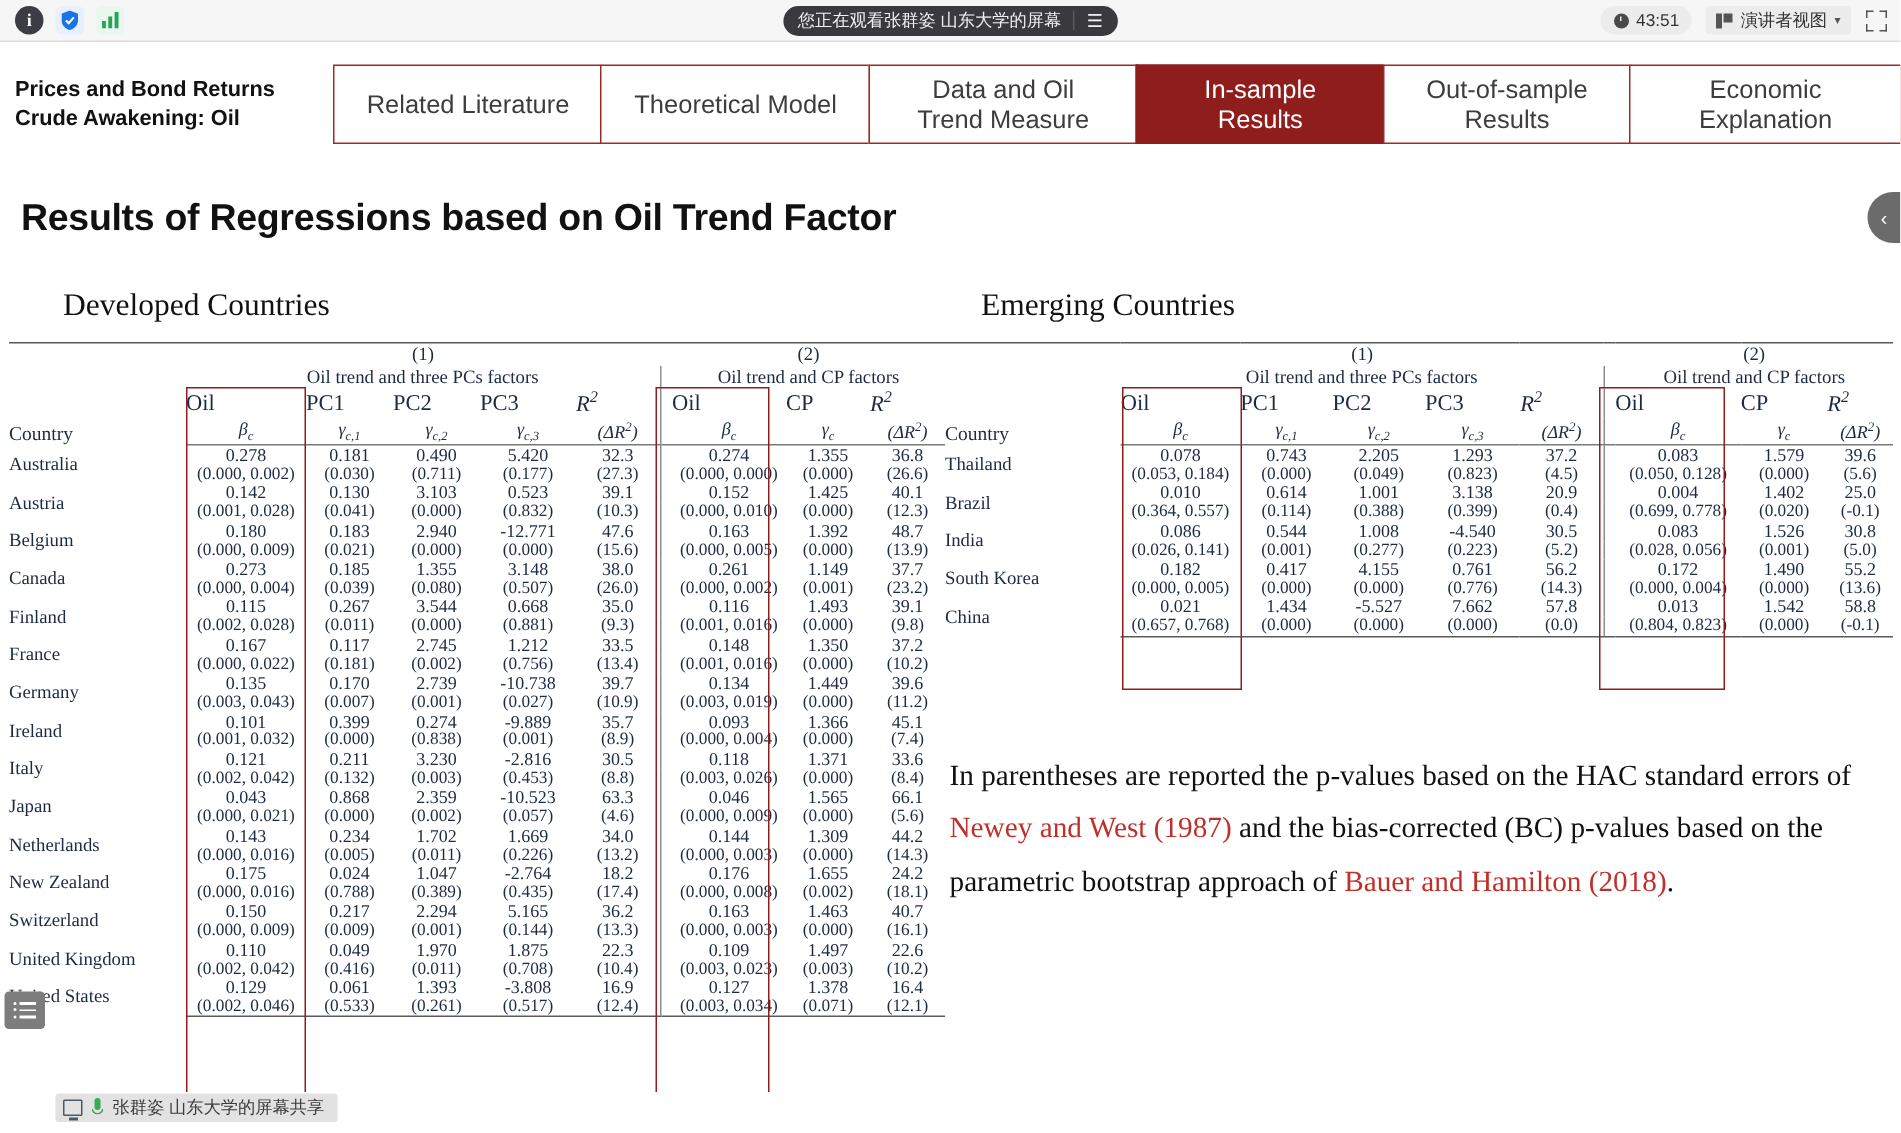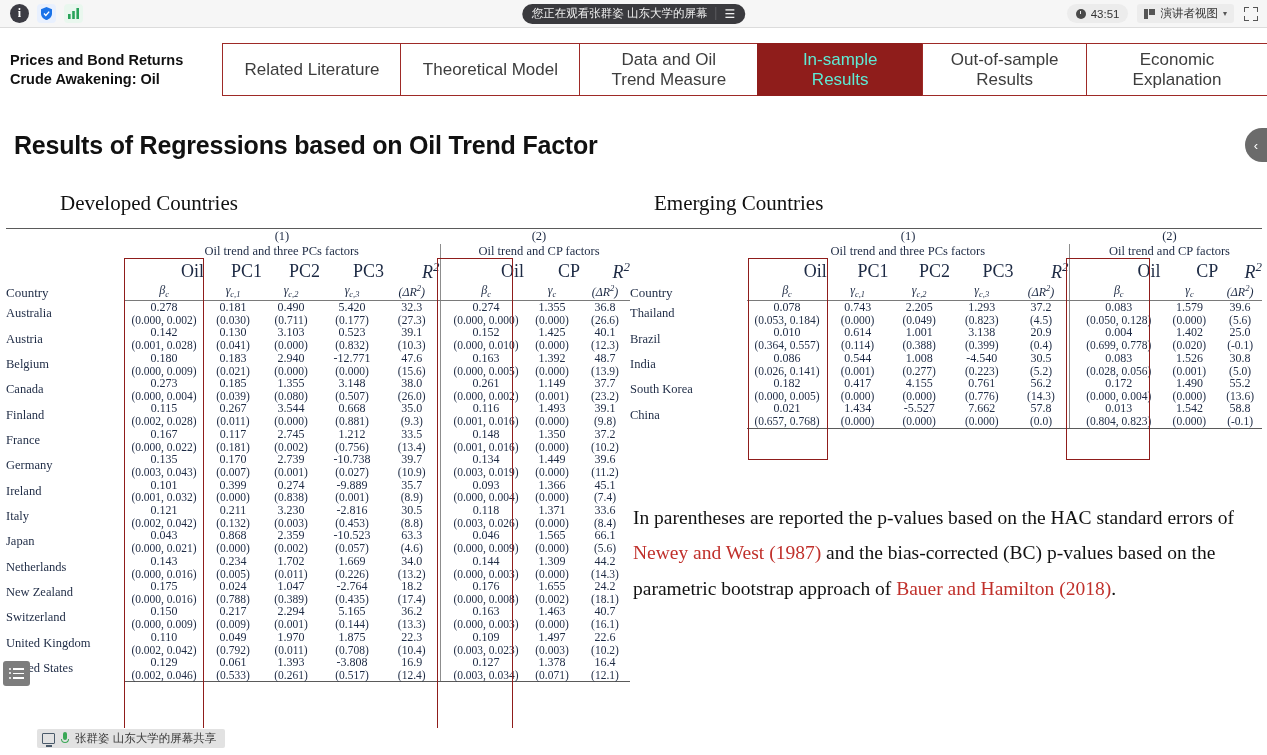--- a/index.html
+++ b/index.html
@@ -70,49 +70,49 @@
     display:flex; align-items:center; justify-content:center; text-align:center;
     font-family:"Liberation Sans", sans-serif; font-size:17px; line-height:1.12;
     margin-right:-1.6px; padding:0 6px;
   }
   .tab.t1{ width:180px; }
   .tab.t2{ width:180px; }
   .tab.t3{ width:180px; }
   .tab.t4{ width:166px; }
   .tab.t5{ width:166px; }
   .tab.t6{ width:182px; }
-  .tab.active { background:#8f1d1b; color:#5eead4; border-color:#8f1d1b; }
+  .tab.active { background:#8f1d1b; color:#ffffff; border-color:#8f1d1b; }
 
   .slide-title {
     position:absolute; left:14px; top:103px;
     font-family:"Liberation Sans", sans-serif; font-weight:bold; font-size:25px; color:#111;
     letter-spacing:-0.2px;
   }
 
   .panel-label {
     position:absolute; font-family:"Liberation Serif", serif; font-size:21px; color:#111;
   }
-  .lbl-dev { left:60px;  top:163px; }
+  .lbl-dev { left:42px;  top:163px; }
   .lbl-eme { left:654px; top:163px; }
 
   
   .tbl-wrap { position:absolute; font-family:"Liberation Serif", serif; color:#1d2a44; }
   .tbl-dev { left:6px;   top:200px; width:624px; }
   .tbl-eme { left:630px; top:200px; width:632px; }
 
   table.rt { border-collapse:collapse; width:100%; }
   table.rt td, table.rt th { padding:0; font-weight:normal; }
 
   .hrule-top    { border-top:1.3px solid #5a5a5a; }
   .hrule-mid    { border-bottom:1.1px solid #7a7a7a; }
   .hrule-bottom { border-bottom:1.3px solid #5a5a5a; }
 
   .hdr-num  { text-align:center; font-size:12.5px; padding-bottom:0px; }
   .hdr-grp  { text-align:center; font-size:12.5px; padding-bottom:2px; }
-  .hdr-cell { text-align:right; font-size:18px; }
+  .hdr-cell { text-align:left; font-size:15px; }
   .hdr-sub  { text-align:center; font-size:12px; padding-bottom:3px; }
   .country-h{ text-align:left; font-size:13px; padding-left:16px; vertical-align:bottom; }
 
   .cty { text-align:left; font-size:12.5px; padding-left:16px; white-space:nowrap; }
   .val { text-align:center; font-size:12px; white-space:nowrap; line-height:1.08; }
   .pv  { text-align:center; font-size:11.5px; white-space:nowrap; line-height:1.08; }
 
   .vsep { border-left:1.1px solid #8d8d8d; }
 
   .it { font-family:"Liberation Serif", serif; font-style:italic; }
@@ -619,21 +619,21 @@
               <td class="val">1.970</td>
               <td class="val">1.875</td>
               <td class="val">22.3</td>
               <td class="vsep"></td>
               <td class="val">0.109</td>
               <td class="val">1.497</td>
               <td class="val">22.6</td>
             </tr>
             <tr>
               <td class="pv">(0.002, 0.042)</td>
-              <td class="pv">(0.792)</td>
+              <td class="pv">(0.416)</td>
               <td class="pv">(0.011)</td>
               <td class="pv">(0.708)</td>
               <td class="pv">(10.4)</td>
               <td class="vsep "></td>
               <td class="pv">(0.003, 0.023)</td>
               <td class="pv">(0.003)</td>
               <td class="pv">(10.2)</td>
             </tr>
             <tr>
               <td class="cty" rowspan="2">United States</td>

